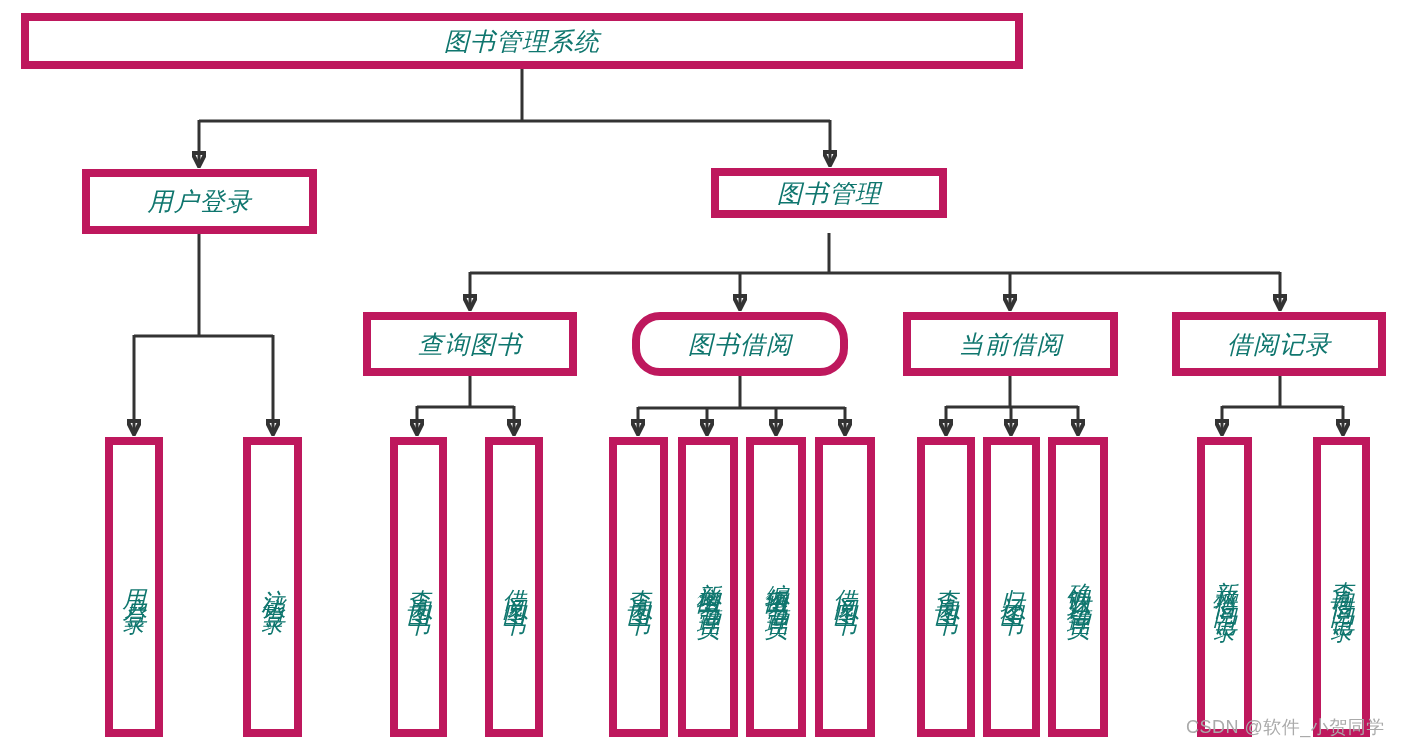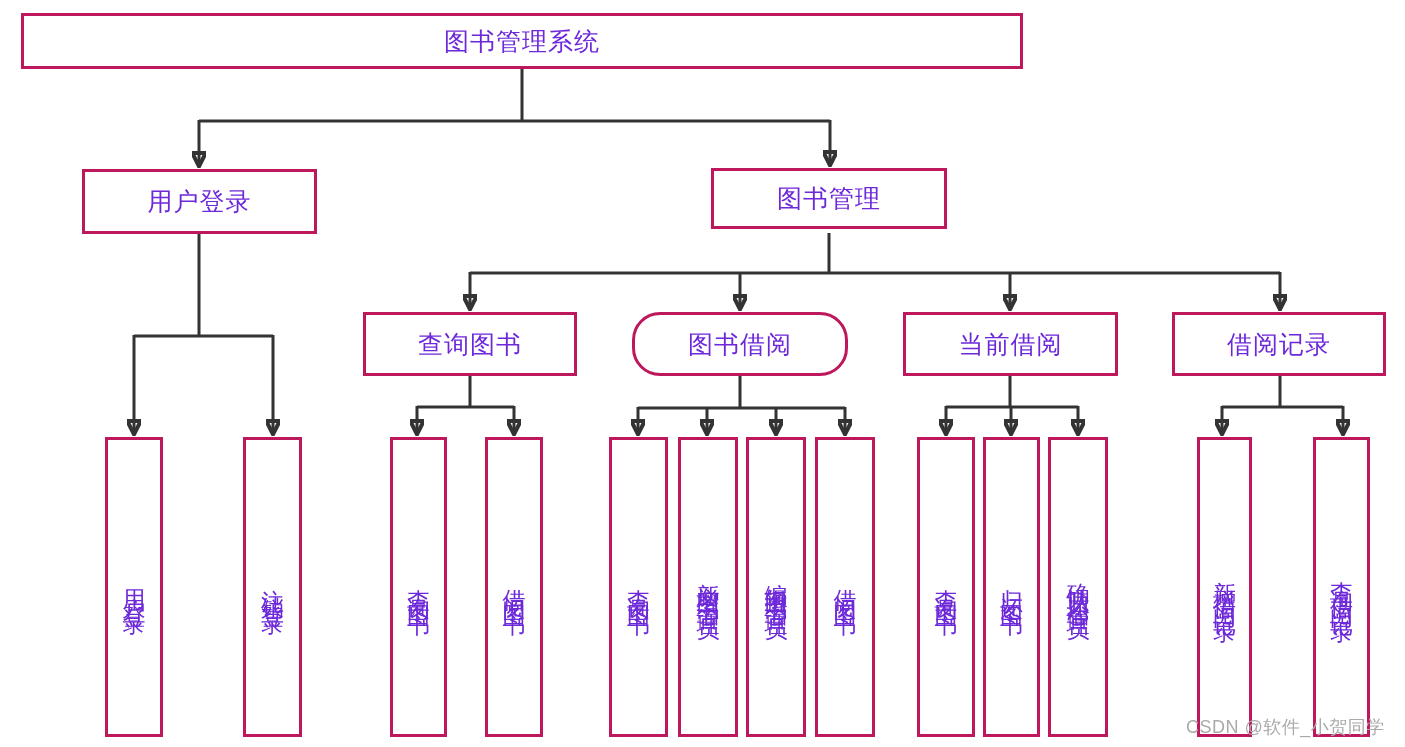--- a/index.html
+++ b/index.html
@@ -3,22 +3,22 @@
 <meta charset="utf-8">
 <style>
   html,body{margin:0;padding:0;background:#ffffff;}
   .stage{
     position:relative;width:1405px;height:747px;background:#ffffff;overflow:hidden;
     font-family:"Liberation Sans","DejaVu Sans",sans-serif;color:#2f2f2f;
   }
   .wires{position:absolute;left:0;top:0;width:1405px;height:747px;}
   .wires path, .wires line{stroke:#333333;stroke-width:3;fill:none;}
   .box{
-    position:absolute;box-sizing:border-box;border:3px solid #be185d;background:#ffffff;
-    display:flex;align-items:center;justify-content:center;color:#6d28d9;
+    position:absolute;box-sizing:border-box;border:8px solid #be185d;background:#ffffff;
+    display:flex;align-items:center;justify-content:center;color:#0f766e;font-style:italic;
   }
   .h{font-size:25px;letter-spacing:1px;white-space:nowrap;}
   .v{
     writing-mode:vertical-rl;text-orientation:mixed;
     font-size:23px;letter-spacing:8px;line-height:1;
   }
   .v.tight{letter-spacing:5px;}
   .watermark{
     position:absolute;left:1186px;top:715px;z-index:5;
     font-size:18px;letter-spacing:0.5px;color:#aaaaaa;white-space:nowrap;
@@ -66,21 +66,21 @@
     <line x1="1078" y1="406" x2="1078" y2="433" marker-end="url(#ar)"></line>
 
     <path d="M1280 376 V407 M1222 407 H1343"></path>
     <line x1="1222" y1="406" x2="1222" y2="433" marker-end="url(#ar)"></line>
     <line x1="1343" y1="406" x2="1343" y2="433" marker-end="url(#ar)"></line>
   </svg>
 
   <div class="box h" style="left:21px;top:13px;width:1002px;height:56px;">图书管理系统</div>
 
   <div class="box h" style="left:82px;top:169px;width:235px;height:65px;">用户登录</div>
-  <div class="box h" style="left:711px;top:168px;width:236px;height:61px;">图书管理</div>
+  <div class="box h" style="left:711px;top:168px;width:236px;height:50px;">图书管理</div>
 
   <div class="box h" style="left:363px;top:312px;width:214px;height:64px;">查询图书</div>
   <div class="box h" style="left:632px;top:312px;width:216px;height:64px;border-radius:28px;">图书借阅</div>
   <div class="box h" style="left:903px;top:312px;width:215px;height:64px;">当前借阅</div>
   <div class="box h" style="left:1172px;top:312px;width:214px;height:64px;">借阅记录</div>
 
   <div class="box v" style="left:105px;top:437px;width:58px;height:300px;">用户登录</div>
   <div class="box v" style="left:243px;top:437px;width:59px;height:300px;">注销登录</div>
 
   <div class="box v" style="left:390px;top:437px;width:57px;height:300px;">查询图书</div>

